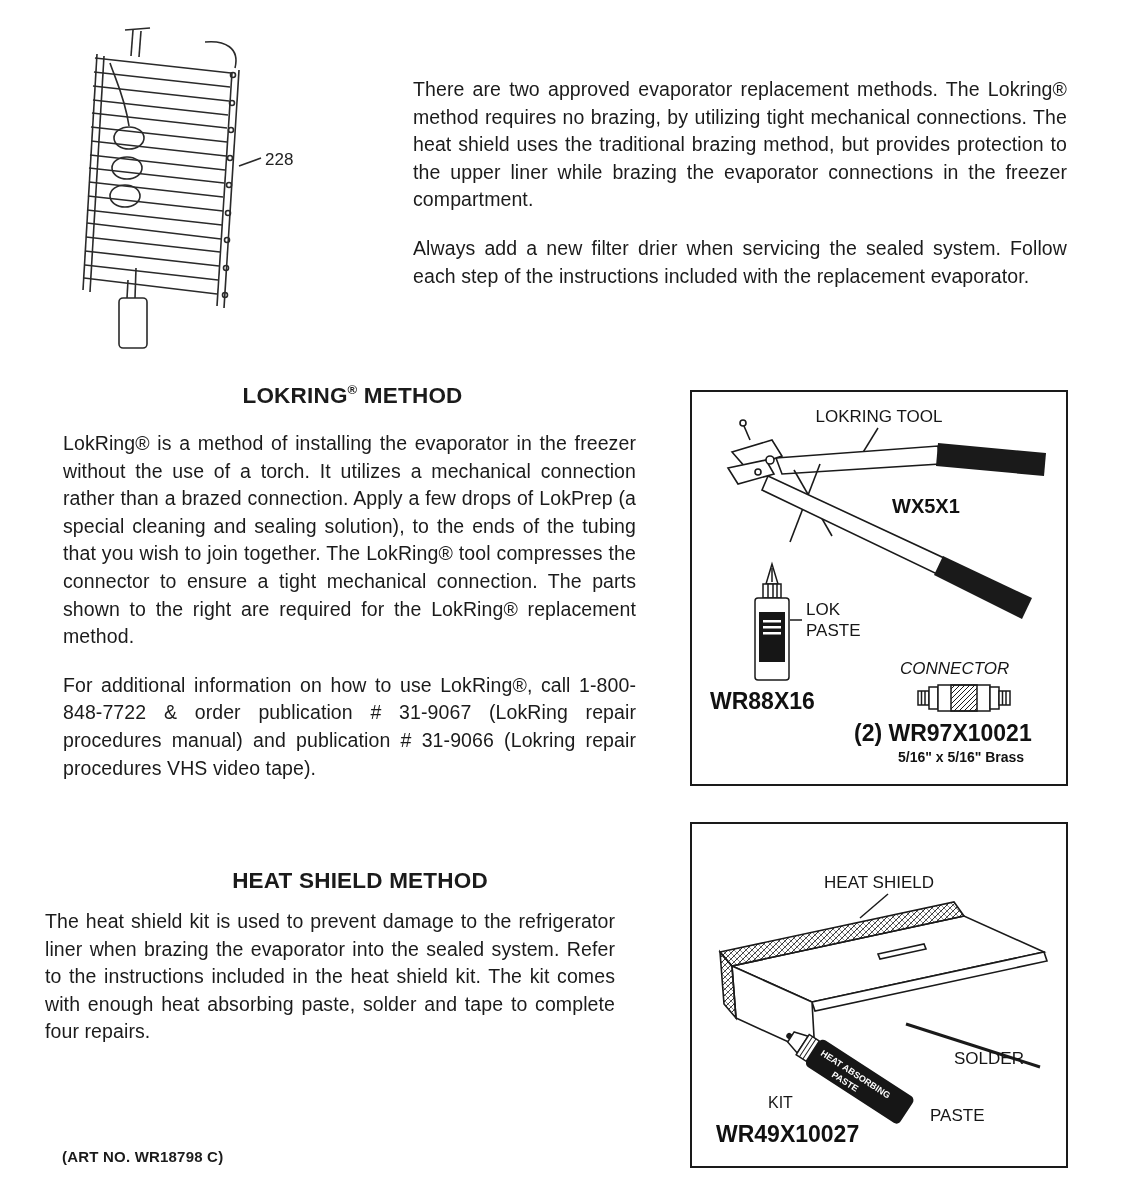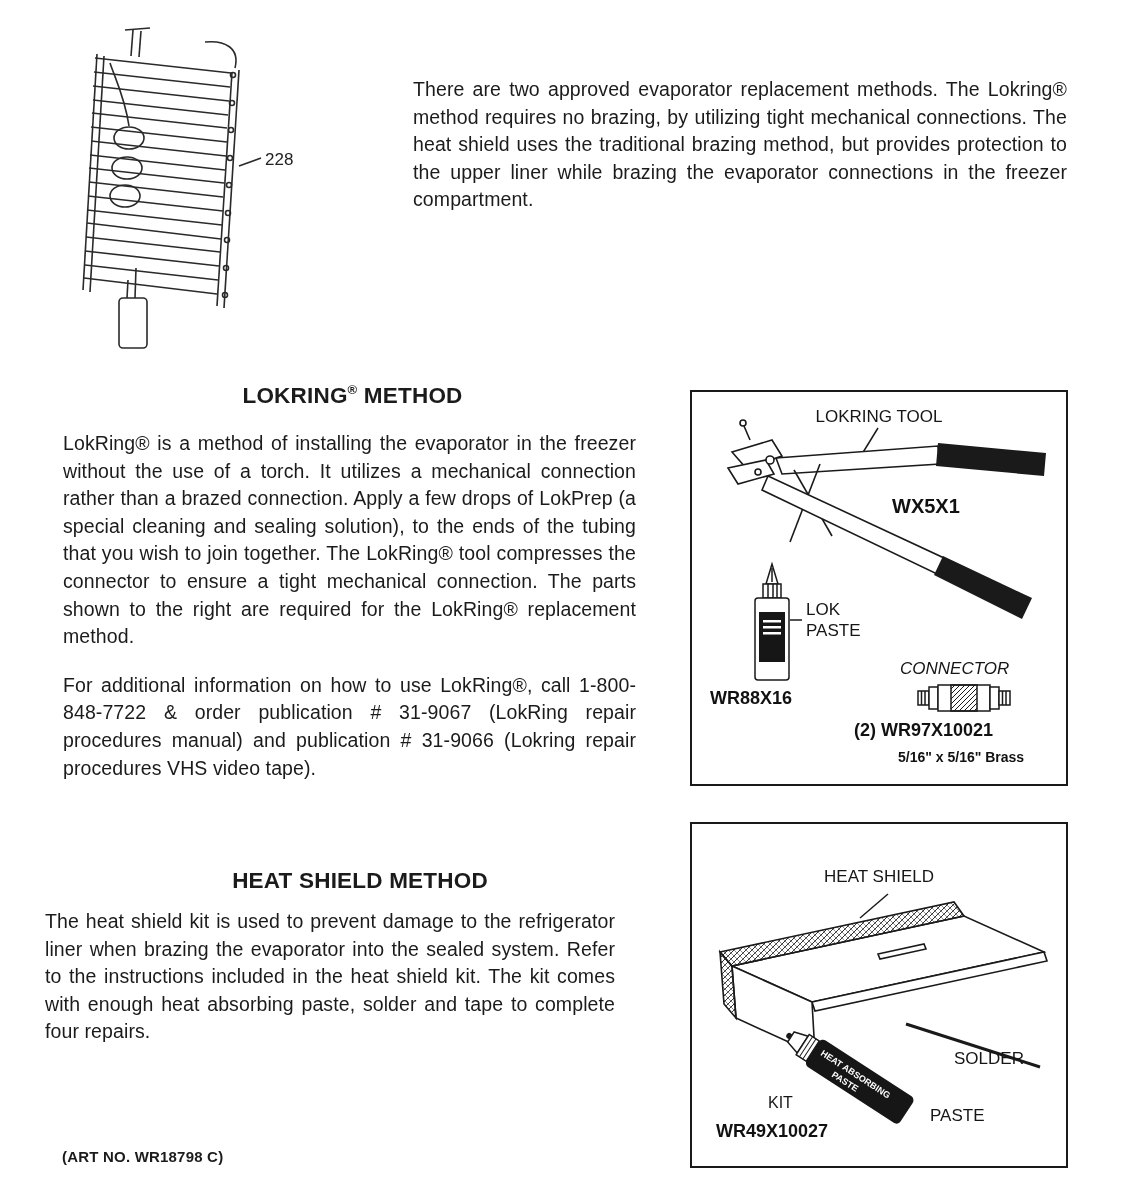--- a/index.html
+++ b/index.html
@@ -17,21 +17,21 @@
   .section-heading { position:absolute; font-weight:bold; font-size:22.5px; text-align:center; letter-spacing:0.2px; }
   .section-heading sup { font-size:13px; vertical-align:super; }
 
   .abs { position:absolute; }
 
   .box { position:absolute; border:2.5px solid #1a1a1a; background:#fff; }
   .box svg.graphics { position:absolute; left:0; top:0; }
 
   .fig-label { position:absolute; font-size:17px; line-height:21px; color:#161616; }
   .fig-label.center { left:0; right:0; text-align:center; }
-  .part-number { position:absolute; font-weight:bold; font-size:18px; color:#111; }
+  .part-number { position:absolute; font-weight:bold; font-size:23px; color:#111; }
   .spec { position:absolute; font-weight:bold; font-size:14px; color:#111; }
 
   .art-no { position:absolute; left:62px; top:1148px; font-weight:bold; font-size:15px; letter-spacing:0.2px; }
 
   svg text { font-family:"Liberation Sans", sans-serif; }
 </style>
 </head>
 <body>
 
 <div class="page">
@@ -88,20 +88,21 @@
           <path d="M80,280 L81,250"></path>
 
         <line x1="184" y1="148" x2="206" y2="140"></line>
       </g>
       <text x="210" y="147" font-size="17" fill="#222">228</text>
     </svg>
   </div>
 
   <div class="abs" style="left:413px; top:76px; width:654px;">
     <div class="para">There are two approved evaporator replacement methods.  The Lokring® method requires no brazing, by utilizing tight mechanical connections.  The heat shield uses the traditional brazing method, but provides protection to the upper liner while brazing the evaporator connections in the freezer compartment.</div>
+    <div class="para">Always add a new filter drier when servicing the sealed system.  Follow each step of the instructions included with the replacement evaporator.</div>
   </div>
 
   <div class="section-heading" style="left:60px; top:382px; width:585px;">
     <span>LOKRING</span><sup>®</sup><span> METHOD</span>
   </div>
 
   <div class="abs" style="left:63px; top:430px; width:573px;">
     <div class="para">LokRing® is a method of installing the evaporator in the freezer without the use of a torch.  It utilizes a mechanical connection rather than a brazed connection. Apply a few drops of LokPrep (a special cleaning and sealing solution), to the ends of the tubing that you wish to join together.  The LokRing® tool compresses the connector to ensure a tight mechanical connection.  The parts shown to the right are required for the LokRing® replacement method.</div>
     <div class="para">For additional information on how to use LokRing®, call 1-800-848-7722 &amp; order publication # 31-9067 (LokRing repair procedures manual) and publication # 31-9066 (Lokring repair procedures VHS video tape).</div>
   </div>
@@ -201,21 +202,21 @@
         <circle cx="3" cy="17" r="3" fill="#1a1a1a"></circle>
         <polygon points="5,11 19,7 19,27 5,23" fill="#ffffff" stroke="#1a1a1a" stroke-width="1.5"></polygon>
         <rect x="19" y="5" width="12" height="24" fill="#ffffff" stroke="#1a1a1a" stroke-width="1.5"></rect>
         <line x1="23" y1="5" x2="23" y2="29" stroke="#1a1a1a" stroke-width="1"></line>
         <line x1="27" y1="5" x2="27" y2="29" stroke="#1a1a1a" stroke-width="1"></line>
         <rect x="31" y="1" width="112" height="32" rx="5" fill="#161616"></rect>
         <text x="39" y="16" font-size="9" font-weight="bold" fill="#ffffff">HEAT ABSORBING</text>
         <text x="60" y="28" font-size="9" font-weight="bold" fill="#ffffff">PASTE</text>
       </g>
     </svg>
-    <div class="fig-label center" style="top:42px;">HEAT SHIELD</div>
+    <div class="fig-label center" style="top:48px;">HEAT SHIELD</div>
     <div class="fig-label" style="left:262px; top:224px;">SOLDER</div>
     <div class="fig-label" style="left:76px; top:268px; font-size:16px;">KIT</div>
     <div class="part-number" style="left:24px; top:297px;">WR49X10027</div>
     <div class="fig-label" style="left:238px; top:281px;">PASTE</div>
   </div>
 
   <div class="art-no">(ART NO. WR18798 C)</div>
 
 </div>
 

